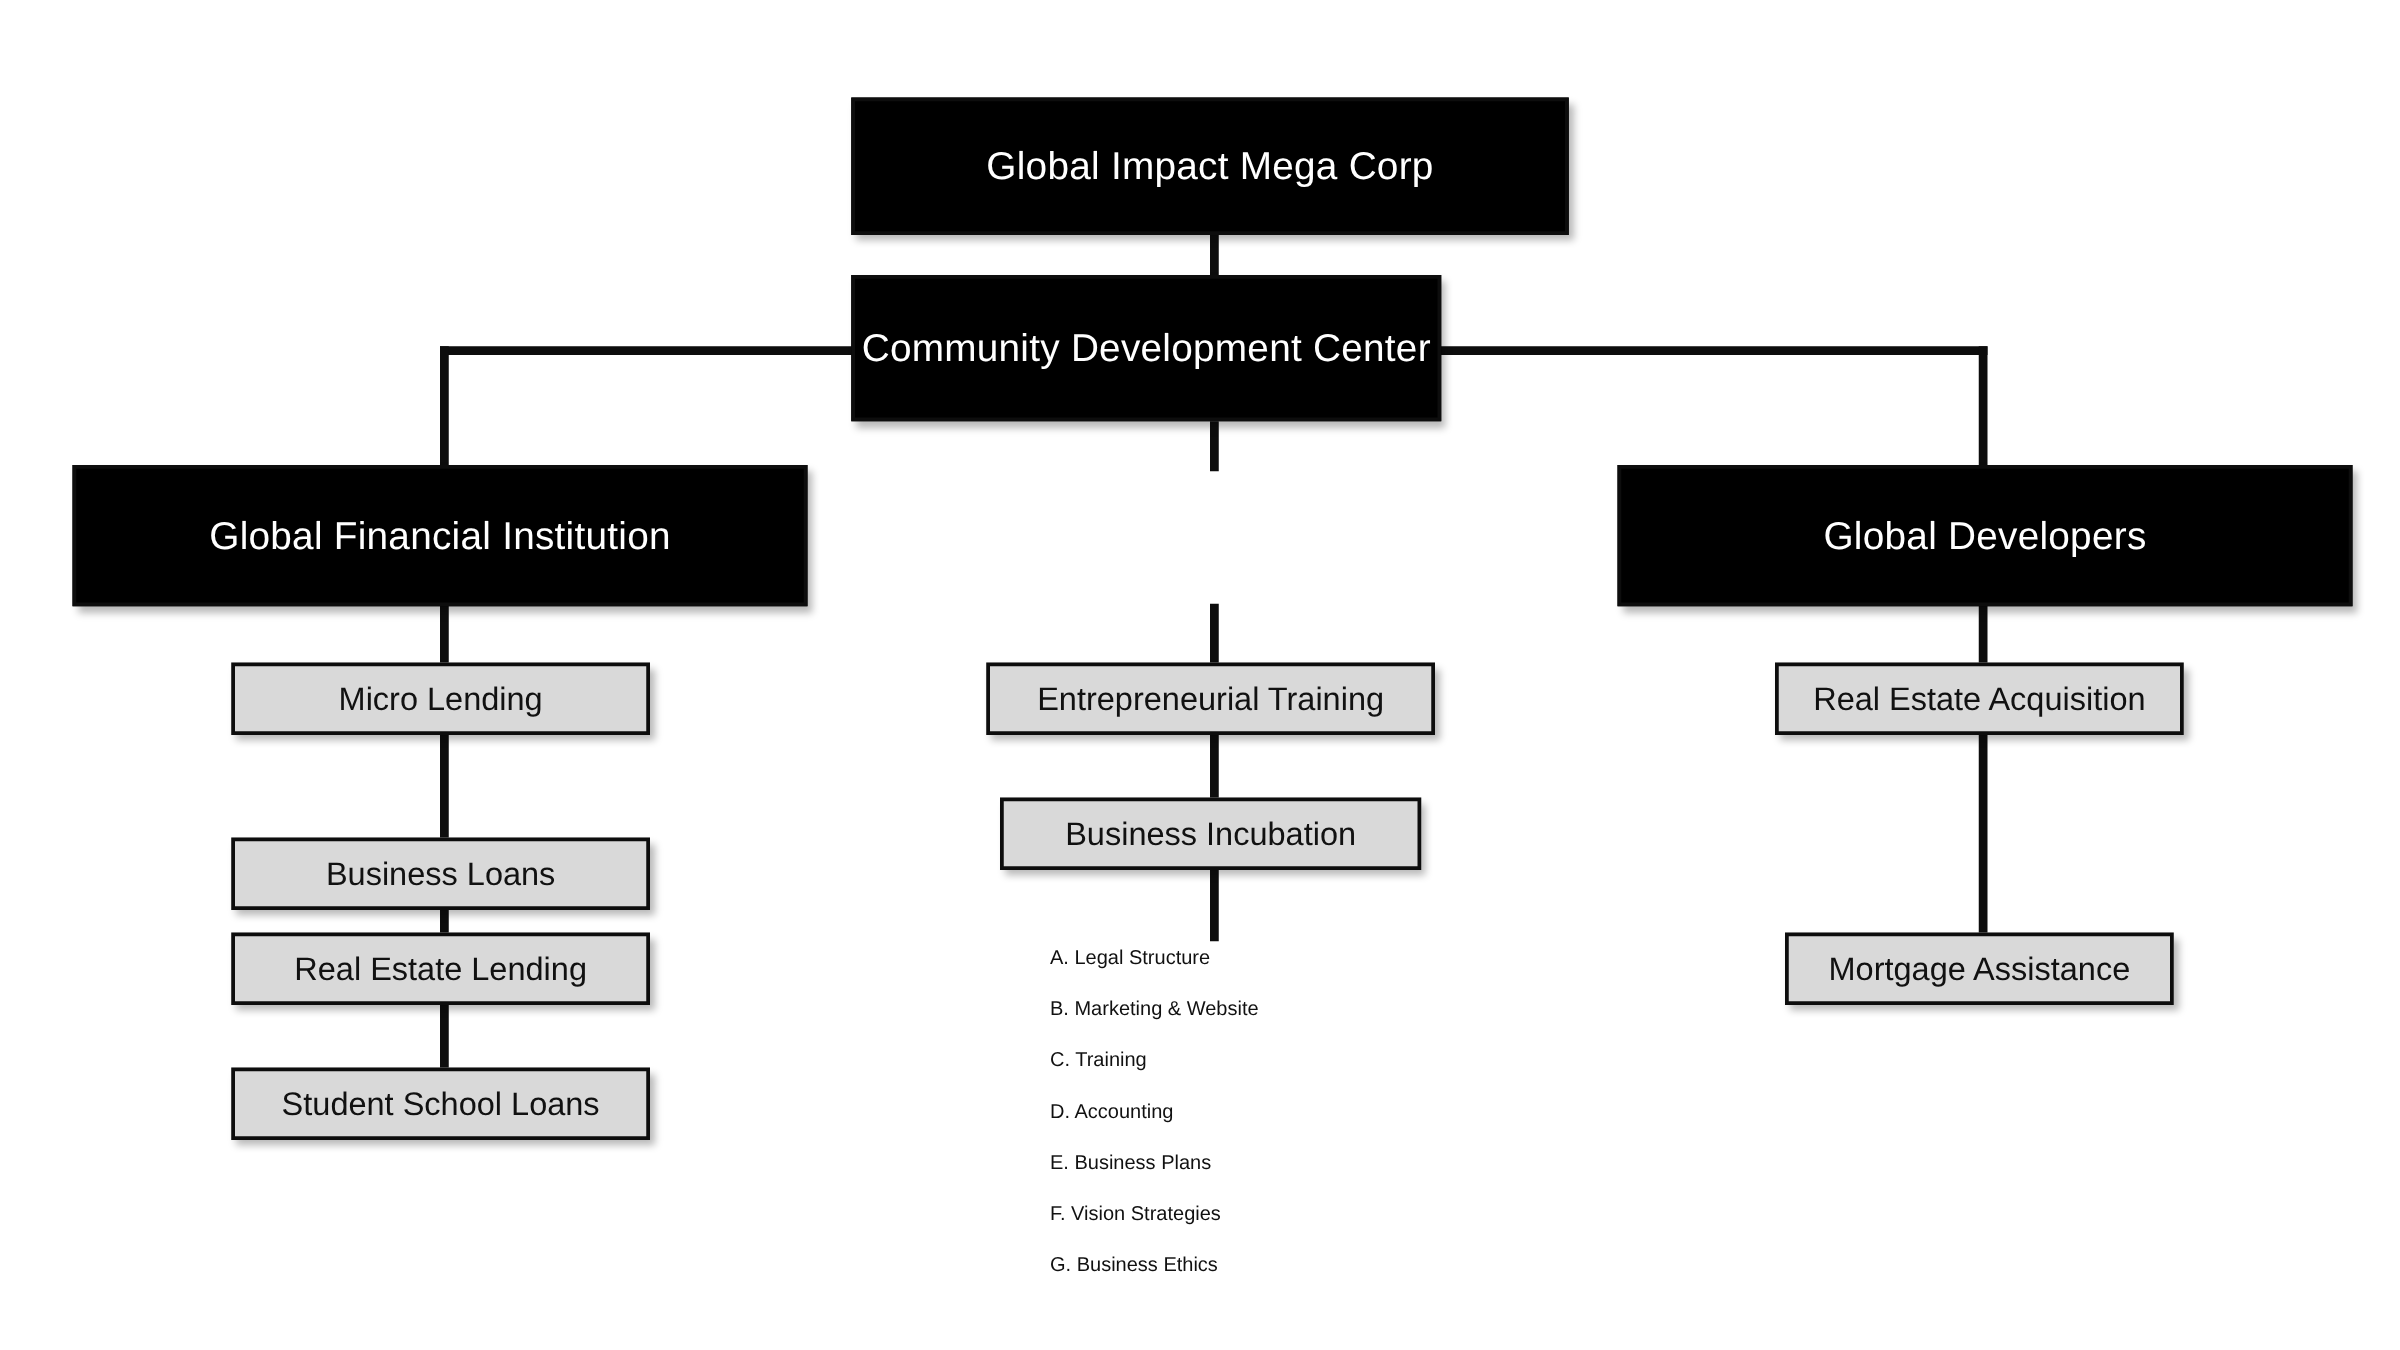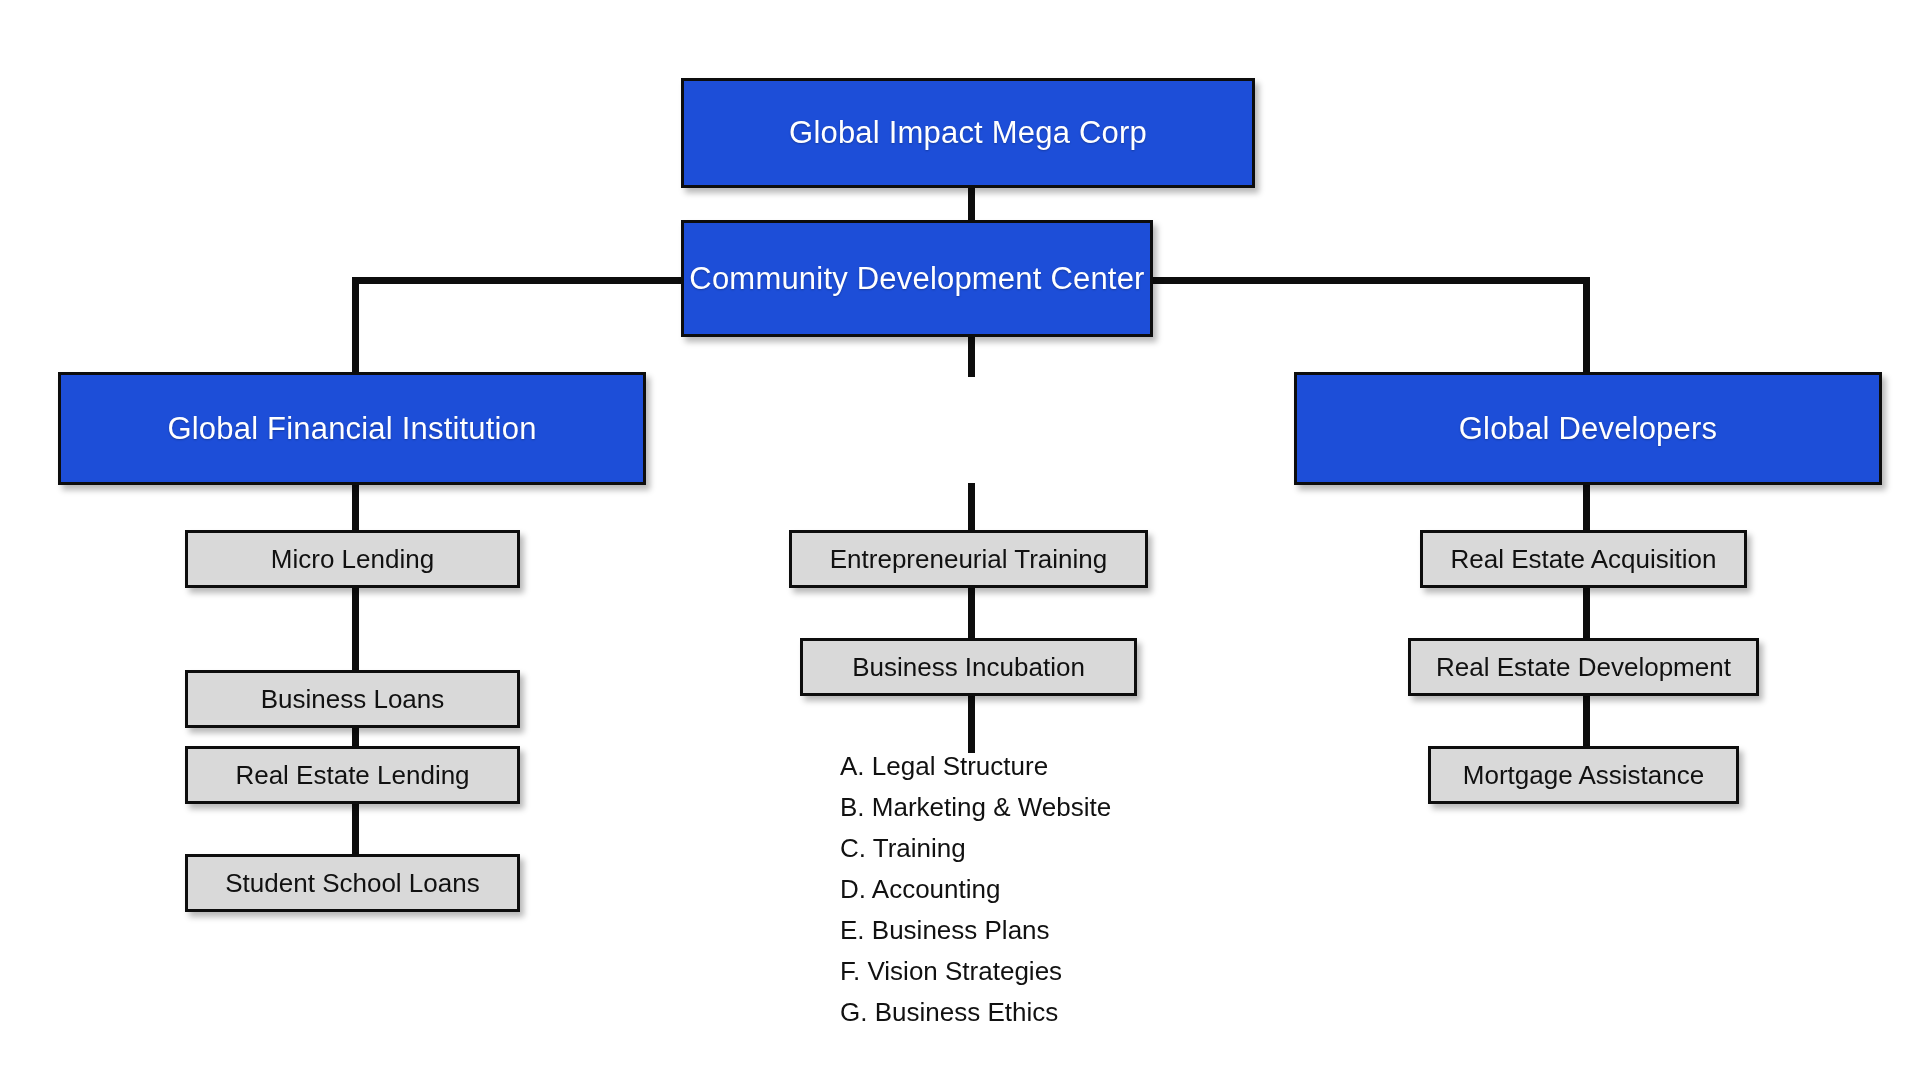--- a/index.html
+++ b/index.html
@@ -26,21 +26,21 @@
     box-sizing: border-box;
     display: flex;
     align-items: center;
     justify-content: center;
     text-align: center;
     border: 3px solid #0d0d0d;
     box-shadow: 4px 5px 6px rgba(0,0,0,0.28);
     z-index: 5;
   }
   .node-blue {
-    background: #1d4ed8;
+    background: #000000;
     color: #ffffff;
     font-size: 31px;
     letter-spacing: 0.2px;
     text-shadow: 0 1px 2px rgba(0,0,0,0.25);
   }
   .node-gray {
     background: #d9d9d9;
     color: #111111;
     font-size: 26px;
     border-width: 3px;
@@ -52,21 +52,21 @@
     background: #0d0d0d;
     z-index: 1;
   }
   .line-v { width: 7px; }
   .line-h { height: 7px; }
 
   
   .sublist {
     position: absolute;
     z-index: 6;
-    font-size: 26px;
+    font-size: 16px;
     color: #111111;
     line-height: 41px;
     white-space: nowrap;
   }
   .sublist-item {
     display: block;
   }
   .sublist-item .marker { display: inline; }
   .sublist-item .txt { display: inline; }
 </style>
@@ -160,21 +160,18 @@
     <span class="sublist-item">
       <span class="marker">G. </span>
       <span class="txt">Business Ethics</span>
     </span>
   </div>
 
   <div class="node node-gray" style="left:1420px; top:530px; width:327px; height:58px;">
     <span>Real Estate Acquisition</span>
   </div>
 
-  <div class="node node-gray" style="left:1408px; top:638px; width:351px; height:58px;">
-    <span>Real Estate Development</span>
-  </div>
 
   <div class="node node-gray" style="left:1428px; top:746px; width:311px; height:58px;">
     <span>Mortgage Assistance</span>
   </div>
 
 </div>
 
 </body></html>

